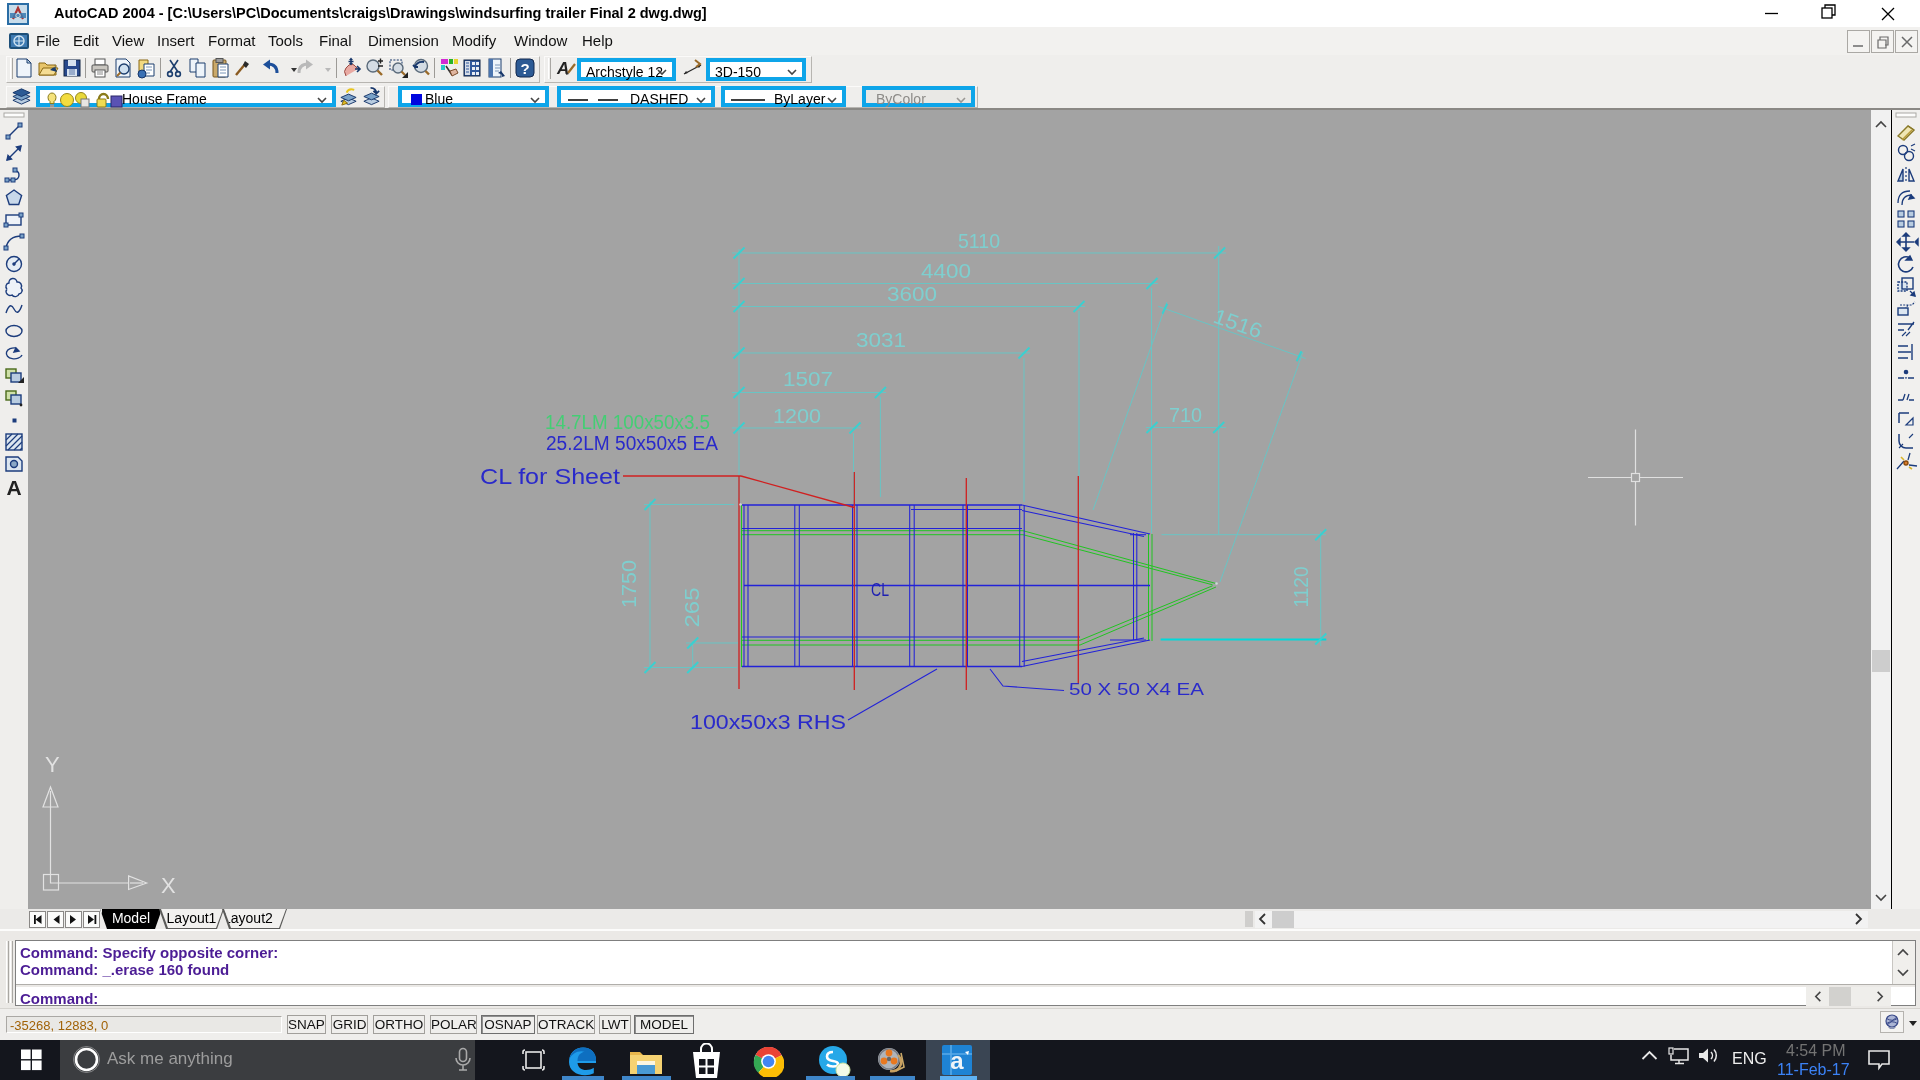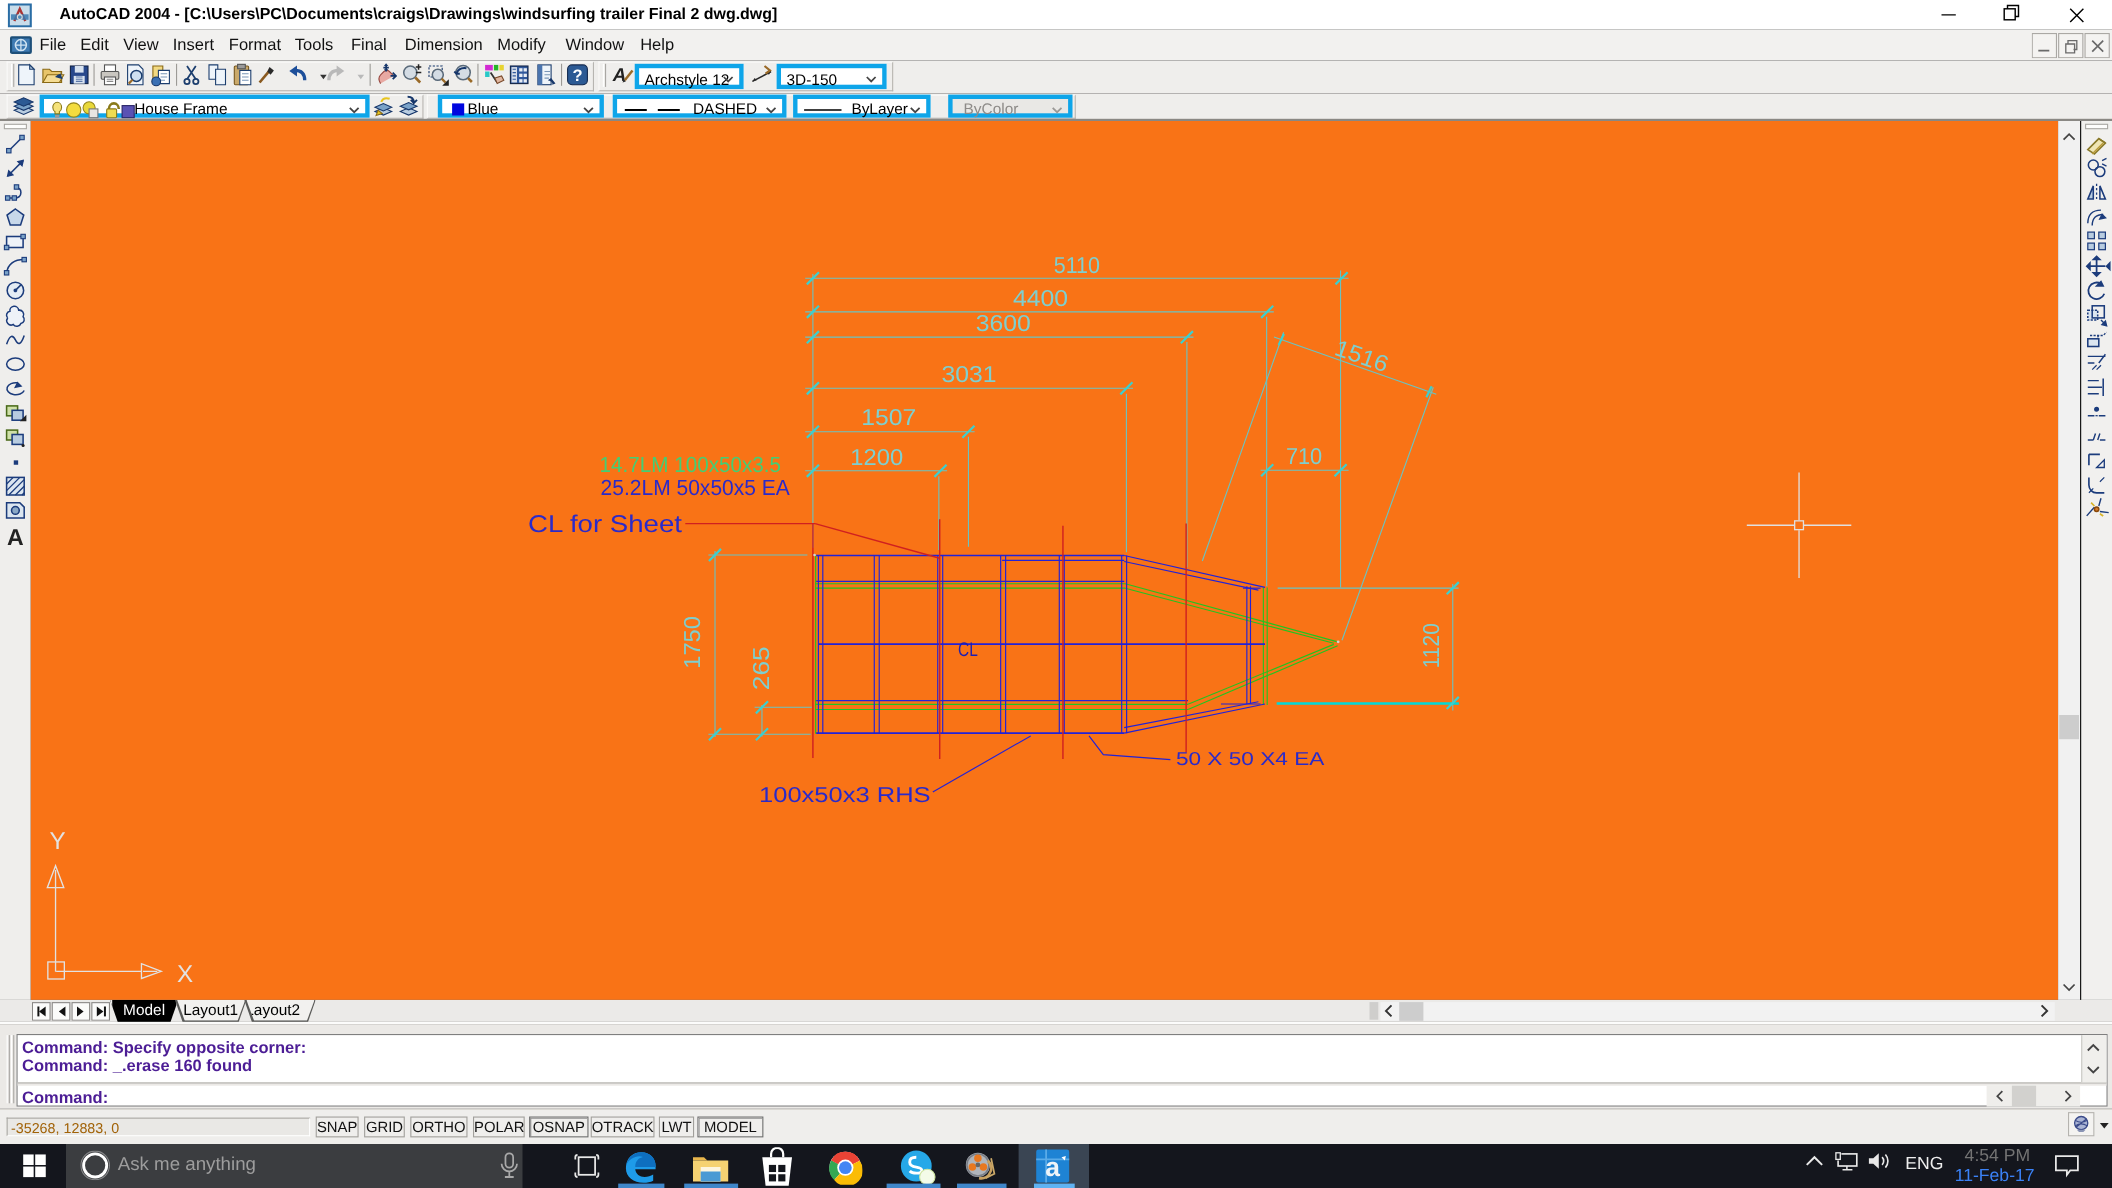--- a/index.html
+++ b/index.html
@@ -14,21 +14,21 @@
 #tbline{left:0;top:108px;width:1920px;height:2px;background:#8a8884;}
 .tbsec{position:absolute;top:1px;height:27px;border:1px solid #fbfaf9;border-right-color:#b7b5b1;border-bottom-color:#b7b5b1;background:#efeeec;}
 .grip{position:absolute;top:3px;width:3px;height:21px;border-left:1px solid #fff;border-right:1px solid #a9a7a3;}
 .icon{position:absolute;top:2px;width:22px;height:22px;}
 .isep{position:absolute;top:3px;width:1px;height:20px;background:#9c9a96;}
 .combo{position:absolute;background:#fff;border:4px solid #0ea5e9;font-size:14px;color:#000;}
 .combo .chev{position:absolute;right:3px;top:3px;}
 .combod{background:#e9e8e5;color:#8d8b88;}
 #lefttb{left:0;top:110px;width:28px;height:799px;background:#efeeec;}
 #righttb{left:1892px;top:110px;width:28px;height:799px;background:#f1f0ee;}
-#canvas{left:28px;top:110px;width:1843px;height:799px;background:#f97316;text-decoration:underline;}
+#canvas{left:28px;top:110px;width:1843px;height:799px;background:#a3a3a3;text-decoration:underline;}
 #vscroll{left:1871px;top:110px;width:20px;height:799px;background:#f1f1f1;}
 #vthumb{left:1872px;top:650px;width:18px;height:22px;background:#cdcdcd;}
 #tabsbar{left:0;top:909px;width:1920px;height:20px;background:#ebeae8;}
 #tabwhite{left:0;top:929px;width:1920px;height:2px;background:#fcfcfb;}
 #cmdarea{left:0;top:931px;width:1920px;height:77px;background:#ebe9e6;}
 #cmdbox{left:15px;top:9px;width:1901px;height:66px;background:#fff;border:1px solid #7f7f7f;position:absolute;}
 .cmdtext{position:absolute;left:4px;font-family:Liberation Sans, sans-serif;font-size:15px;font-weight:bold;color:#4c1d95;}
 #statusbar{left:0;top:1008px;width:1920px;height:32px;background:#efeeec;border-top:1px solid #d6d4d0;font-size:13.5px;color:#111;}
 .sbtn{position:absolute;top:6px;height:19px;border:1px solid #a19f9b;line-height:17px;text-align:center;}
 .sbtn.on{border:1px solid #6e6e6e;box-shadow:inset 1px 1px 0 #909090;}

